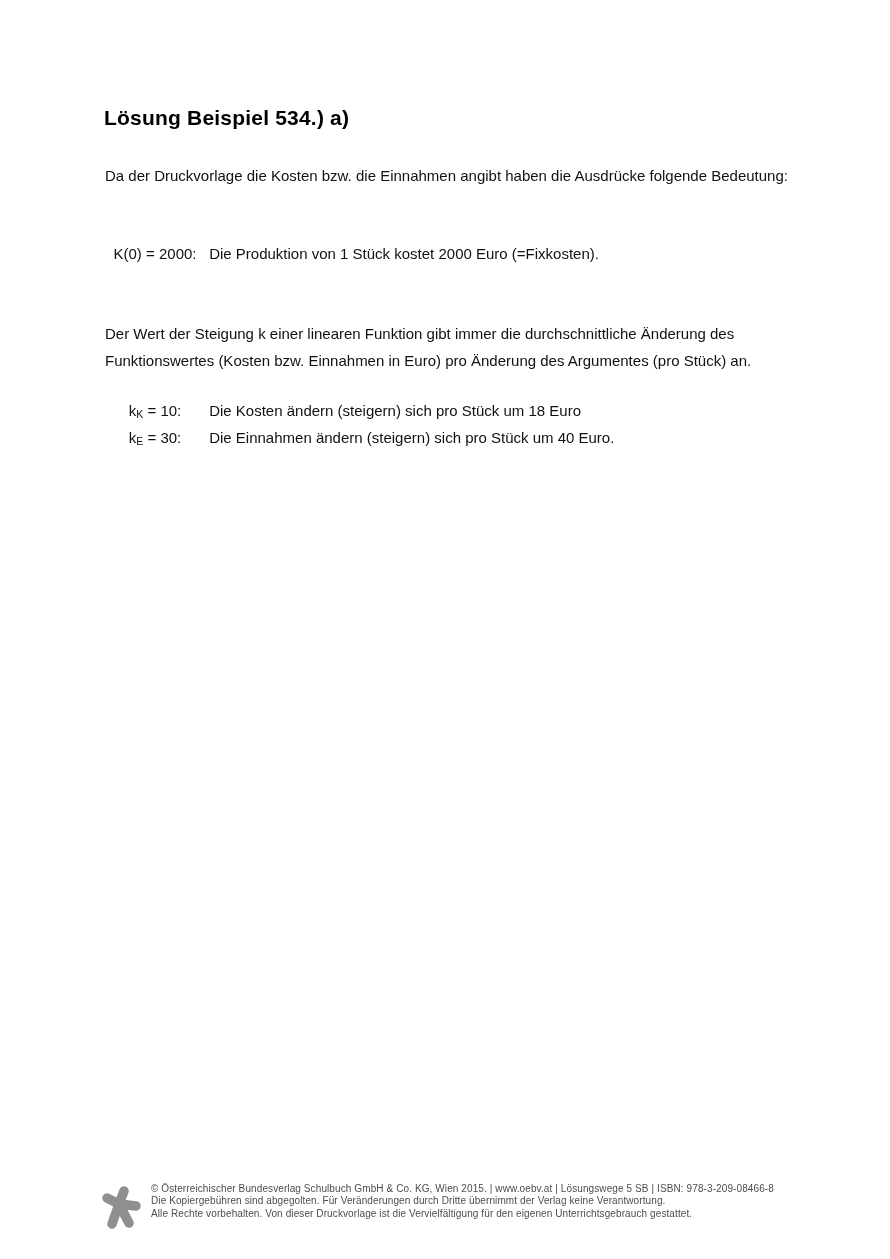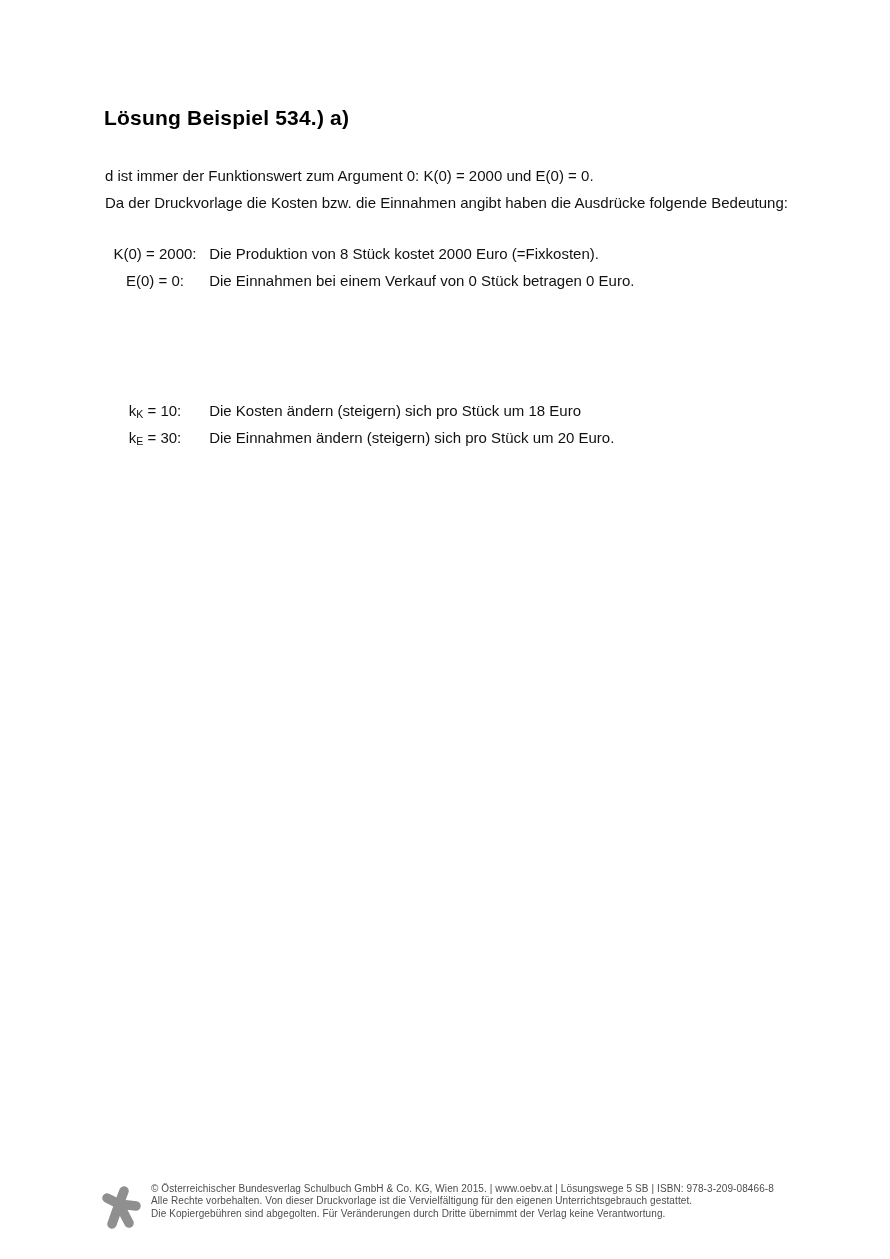--- a/index.html
+++ b/index.html
@@ -66,53 +66,52 @@
   }
 </style>
 </head>
 <body>
 
 <div class="page">
 
   <h1 class="title">Lösung Beispiel 534.) a)</h1>
 
   <div class="textblock block-intro">
-    <div>d ist immer der Funktionswert zum Argument 0: K(0) = 2000 und E(0) = 0.</div>
     <div>Da der Druckvorlage die Kosten bzw. die Einnahmen angibt haben die Ausdrücke folgende Bedeutung:</div>
   </div>
 
   <div class="textblock block-defs1">
     <div class="def-row">
       <span class="def-label"><span>K(0) = 2000:</span><sub></sub><span></span></span>
-      <span class="def-desc">Die Produktion von 8 Stück kostet 2000 Euro (=Fixkosten).</span>
-    </div>
-    <div class="def-row">
-      <span class="def-label"><span>E(0) = 0:</span><sub></sub><span></span></span>
-      <span class="def-desc">Die Einnahmen bei einem Verkauf von 0 Stück betragen 0 Euro.</span>
+      <span class="def-desc">Die Produktion von 1 Stück kostet 2000 Euro (=Fixkosten).</span>
     </div>
   </div>
 
+  <div class="textblock block-slope">
+    <div>Der Wert der Steigung k einer linearen Funktion gibt immer die durchschnittliche Änderung des</div>
+    <div>Funktionswertes (Kosten bzw. Einnahmen in Euro) pro Änderung des Argumentes (pro Stück) an.</div>
+  </div>
 
   <div class="textblock block-defs2">
     <div class="def-row">
       <span class="def-label"><span>k</span><sub>K</sub><span> = 10:</span></span>
       <span class="def-desc">Die Kosten ändern (steigern) sich pro Stück um 18 Euro</span>
     </div>
     <div class="def-row">
       <span class="def-label"><span>k</span><sub>E</sub><span> = 30:</span></span>
-      <span class="def-desc">Die Einnahmen ändern (steigern) sich pro Stück um 20 Euro.</span>
+      <span class="def-desc">Die Einnahmen ändern (steigern) sich pro Stück um 40 Euro.</span>
     </div>
   </div>
 
   <div class="footer">
     <span class="footer-logo">
       <svg width="40" height="44" viewBox="0 0 40 44" xmlns="http://www.w3.org/2000/svg" aria-hidden="true">
         <path d="M17 19 L22 6 M17 19 L5 13 M17 19 L34 21 M17 19 L27 38 M17 19 L10 39" stroke="#8f8f8f" stroke-width="9.5" stroke-linecap="round" fill="none"></path>
       </svg>
     </span>
     <div class="footer-text">
       <div>© Österreichischer Bundesverlag Schulbuch GmbH &amp; Co. KG, Wien 2015. | www.oebv.at | Lösungswege 5 SB | ISBN: 978-3-209-08466-8</div>
+      <div>Die Kopiergebühren sind abgegolten. Für Veränderungen durch Dritte übernimmt der Verlag keine Verantwortung.</div>
       <div>Alle Rechte vorbehalten. Von dieser Druckvorlage ist die Vervielfältigung für den eigenen Unterrichtsgebrauch gestattet.</div>
-      <div>Die Kopiergebühren sind abgegolten. Für Veränderungen durch Dritte übernimmt der Verlag keine Verantwortung.</div>
     </div>
   </div>
 
 </div>
 
 </body></html>

